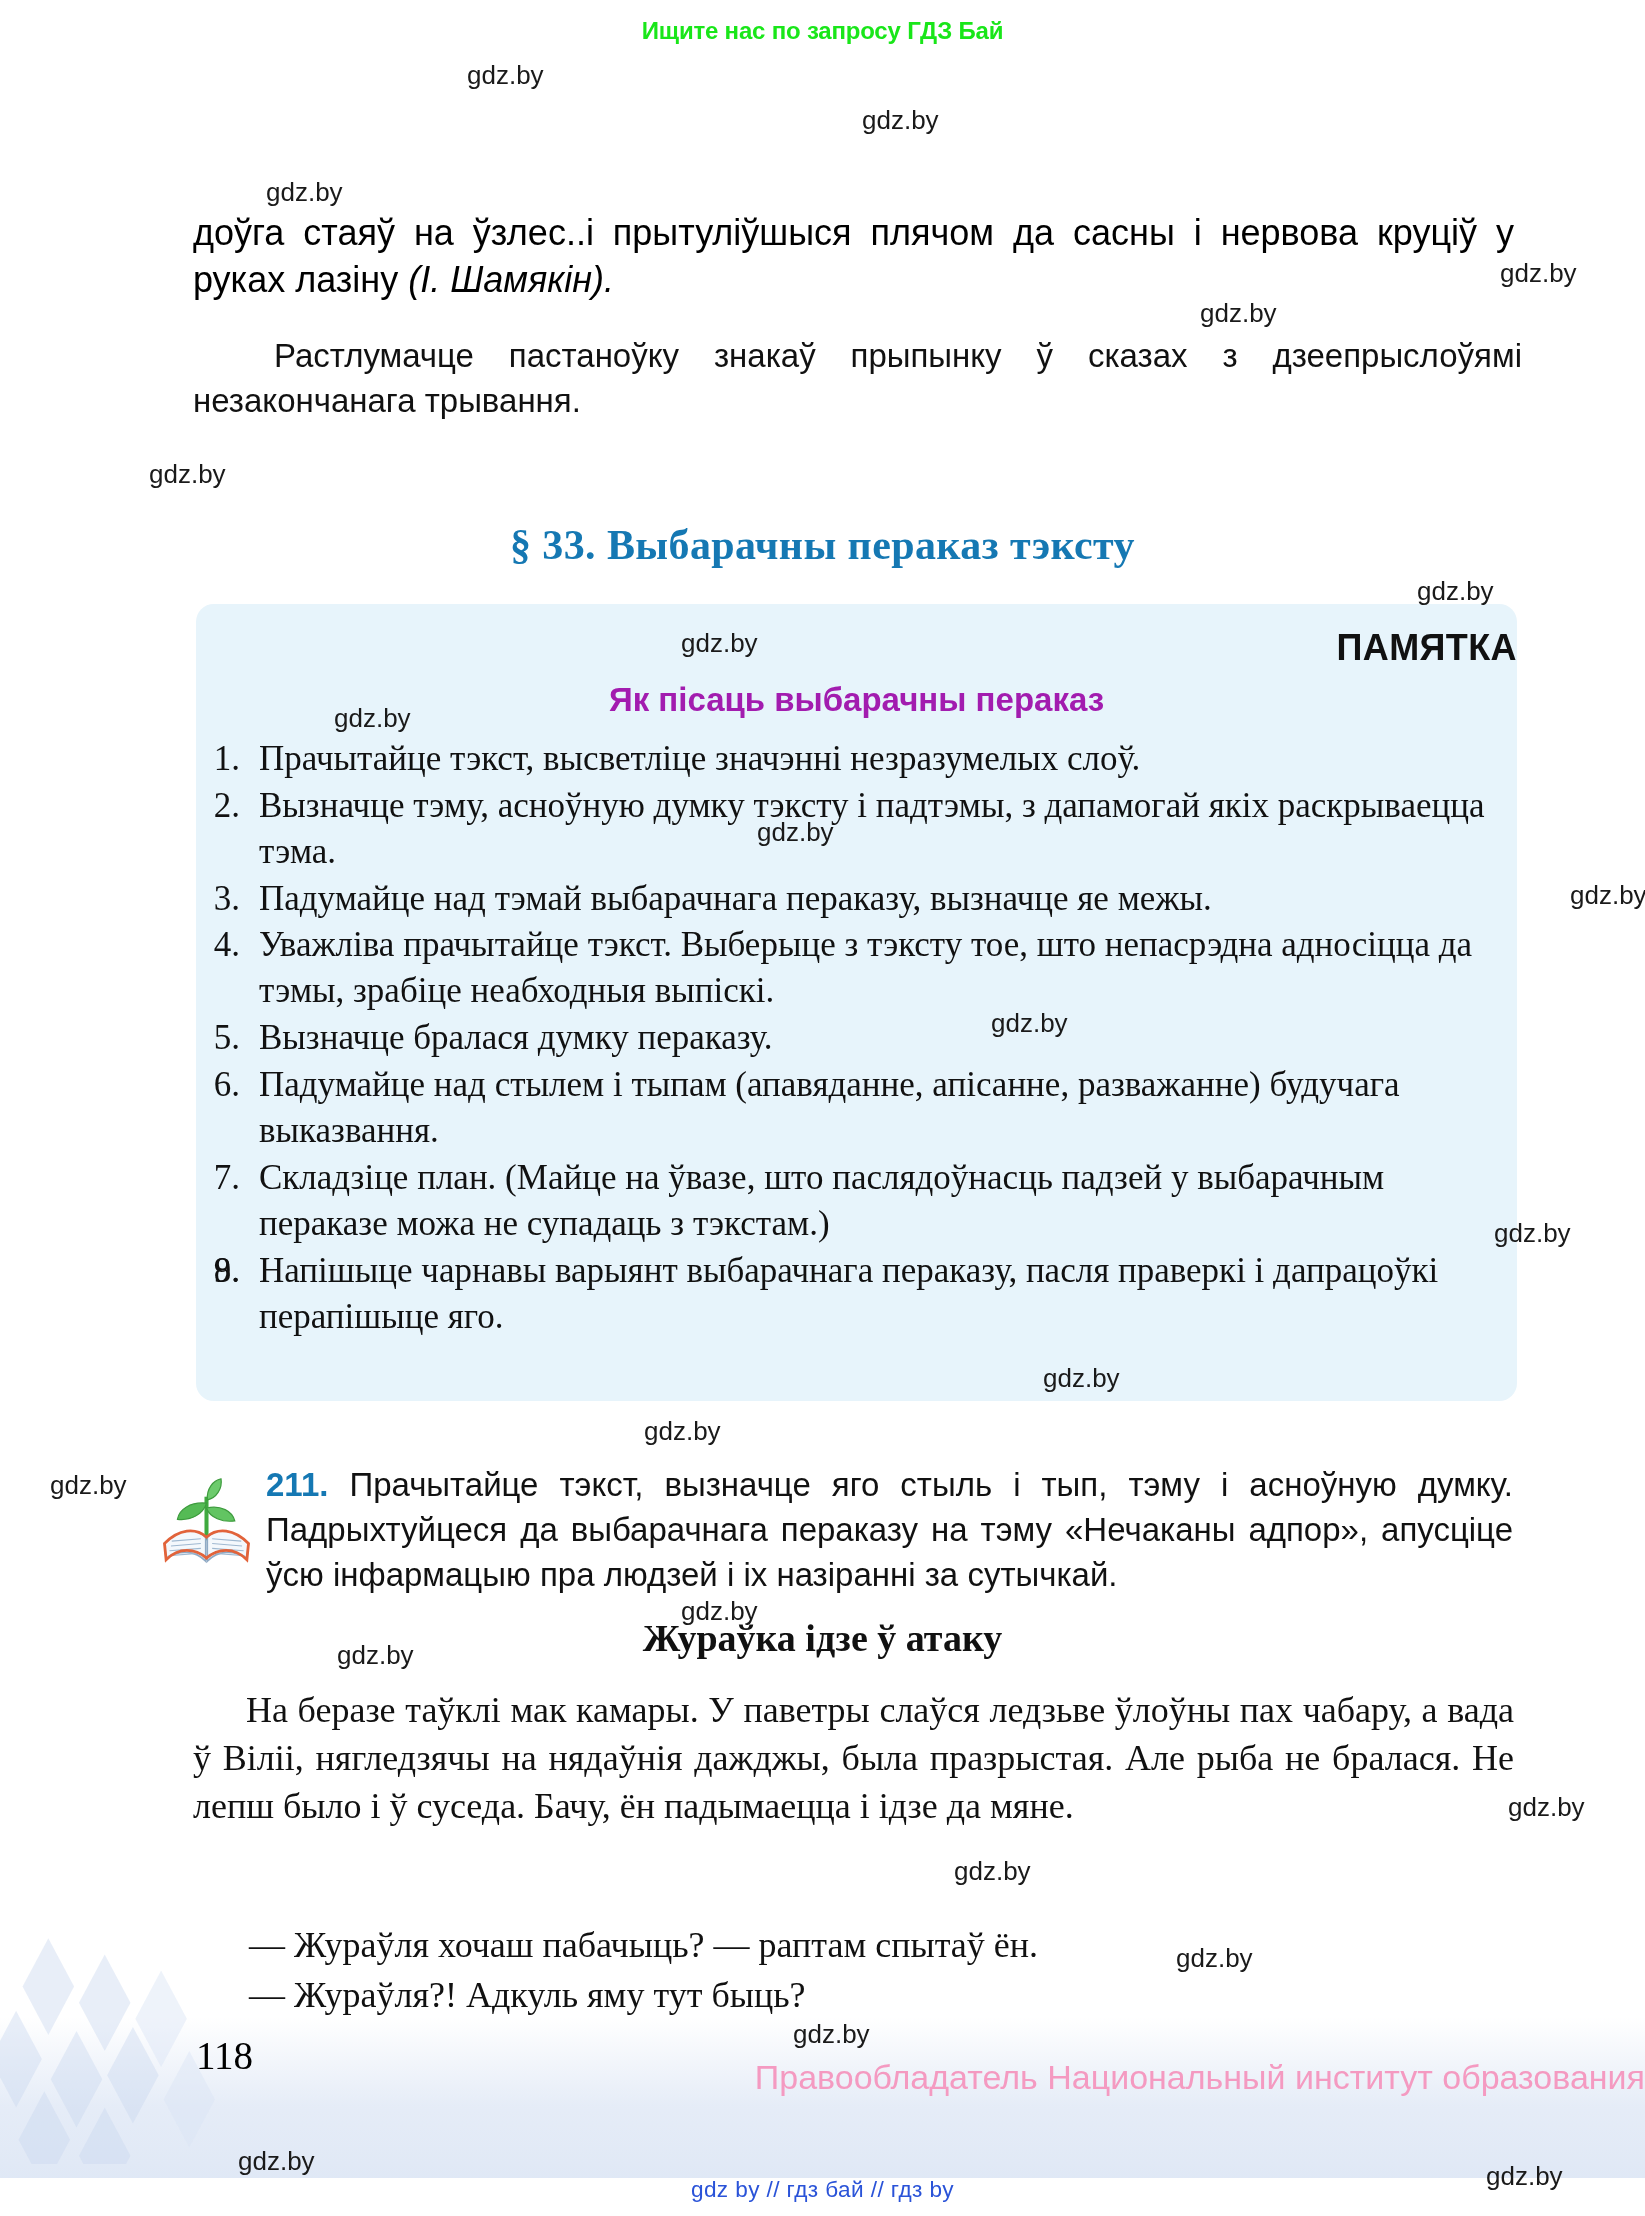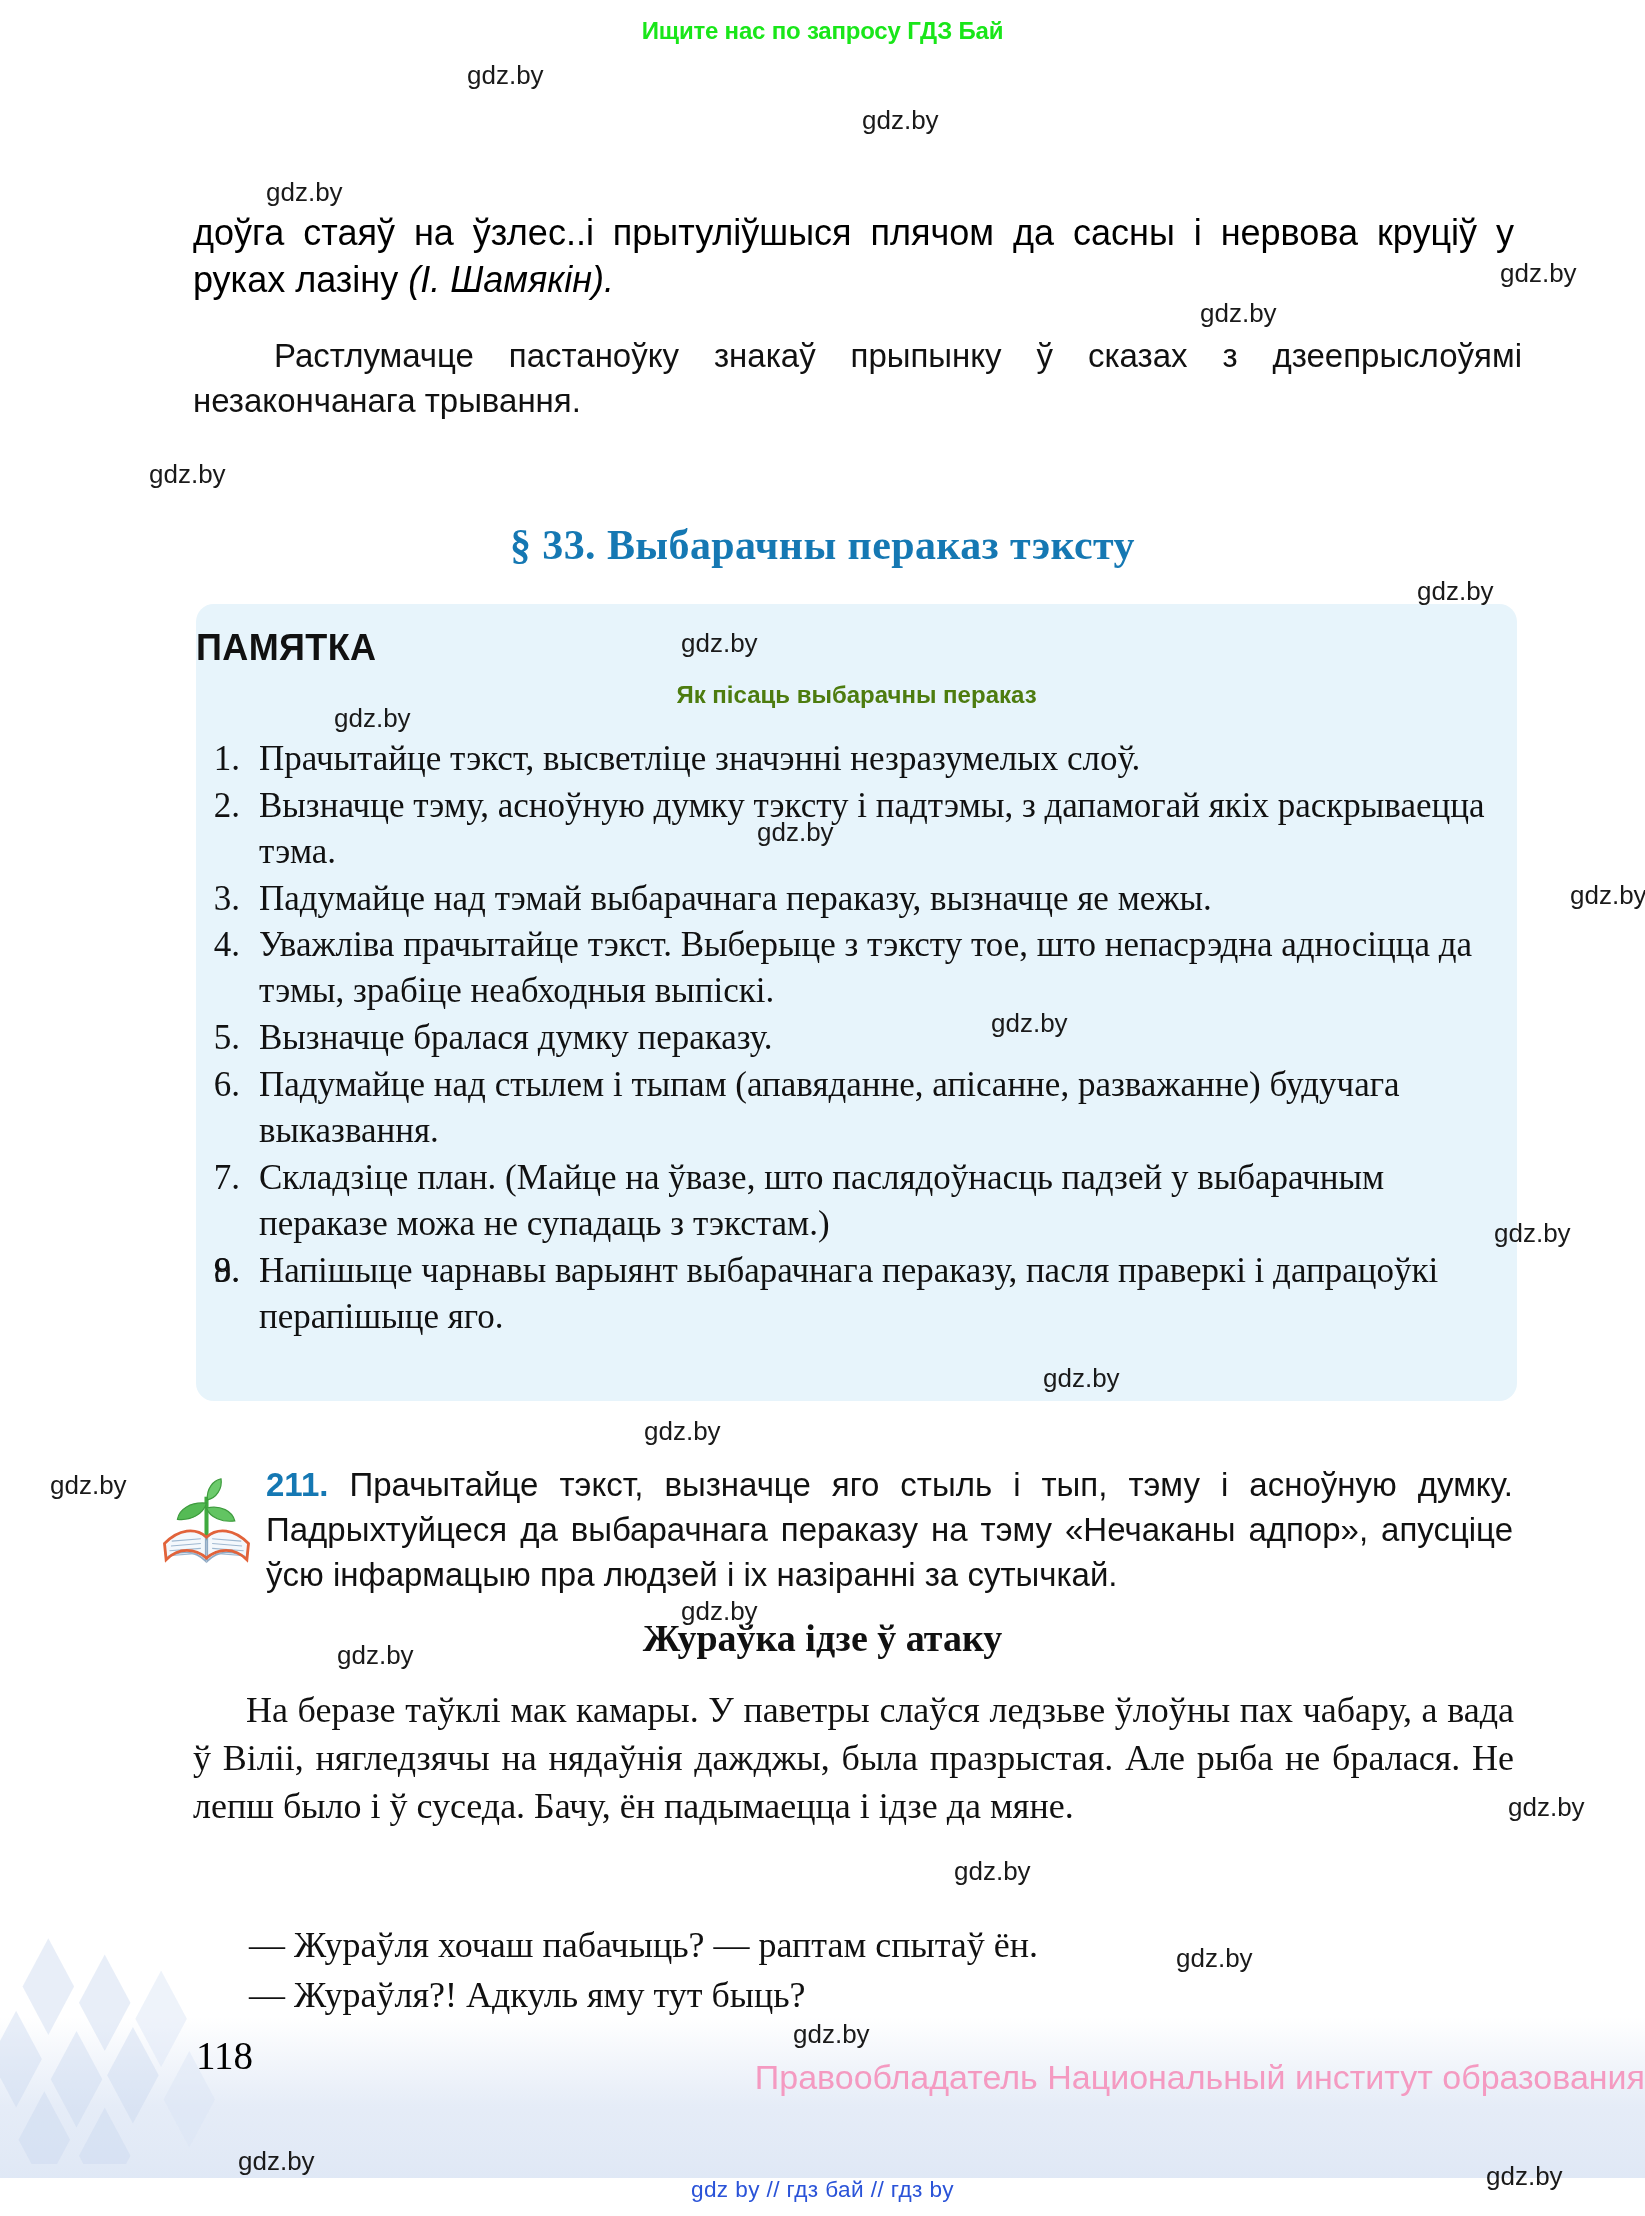--- a/index.html
+++ b/index.html
@@ -92,37 +92,37 @@
     width: 1321px;
     height: 797px;
     background: #e7f4fb;
     border-radius: 17.7px;
   }
   #pamyatka-title {
     position: absolute;
     left: 0;
     top: 22.6px;
     width: 1321px;
-    text-align: left;
+    text-align: right;
     font-family: "Liberation Sans", sans-serif;
     font-weight: bold;
     font-size: 36px;
     color: #111;
     letter-spacing: 0.4px;
   }
   #pamyatka-subtitle {
     position: absolute;
     left: 0;
     top: 77px;
     width: 1321px;
     text-align: center;
     font-family: "Liberation Sans", sans-serif;
     font-weight: bold;
-    font-size: 24px;
-    color: #4d7c0f;
+    font-size: 33px;
+    color: #a21caf;
   }
   #pamyatka-list {
     position: absolute;
     left: 13px;
     top: 132px;
     width: 1289px;
     margin: 0;
     padding: 0;
     list-style: none;
   }

